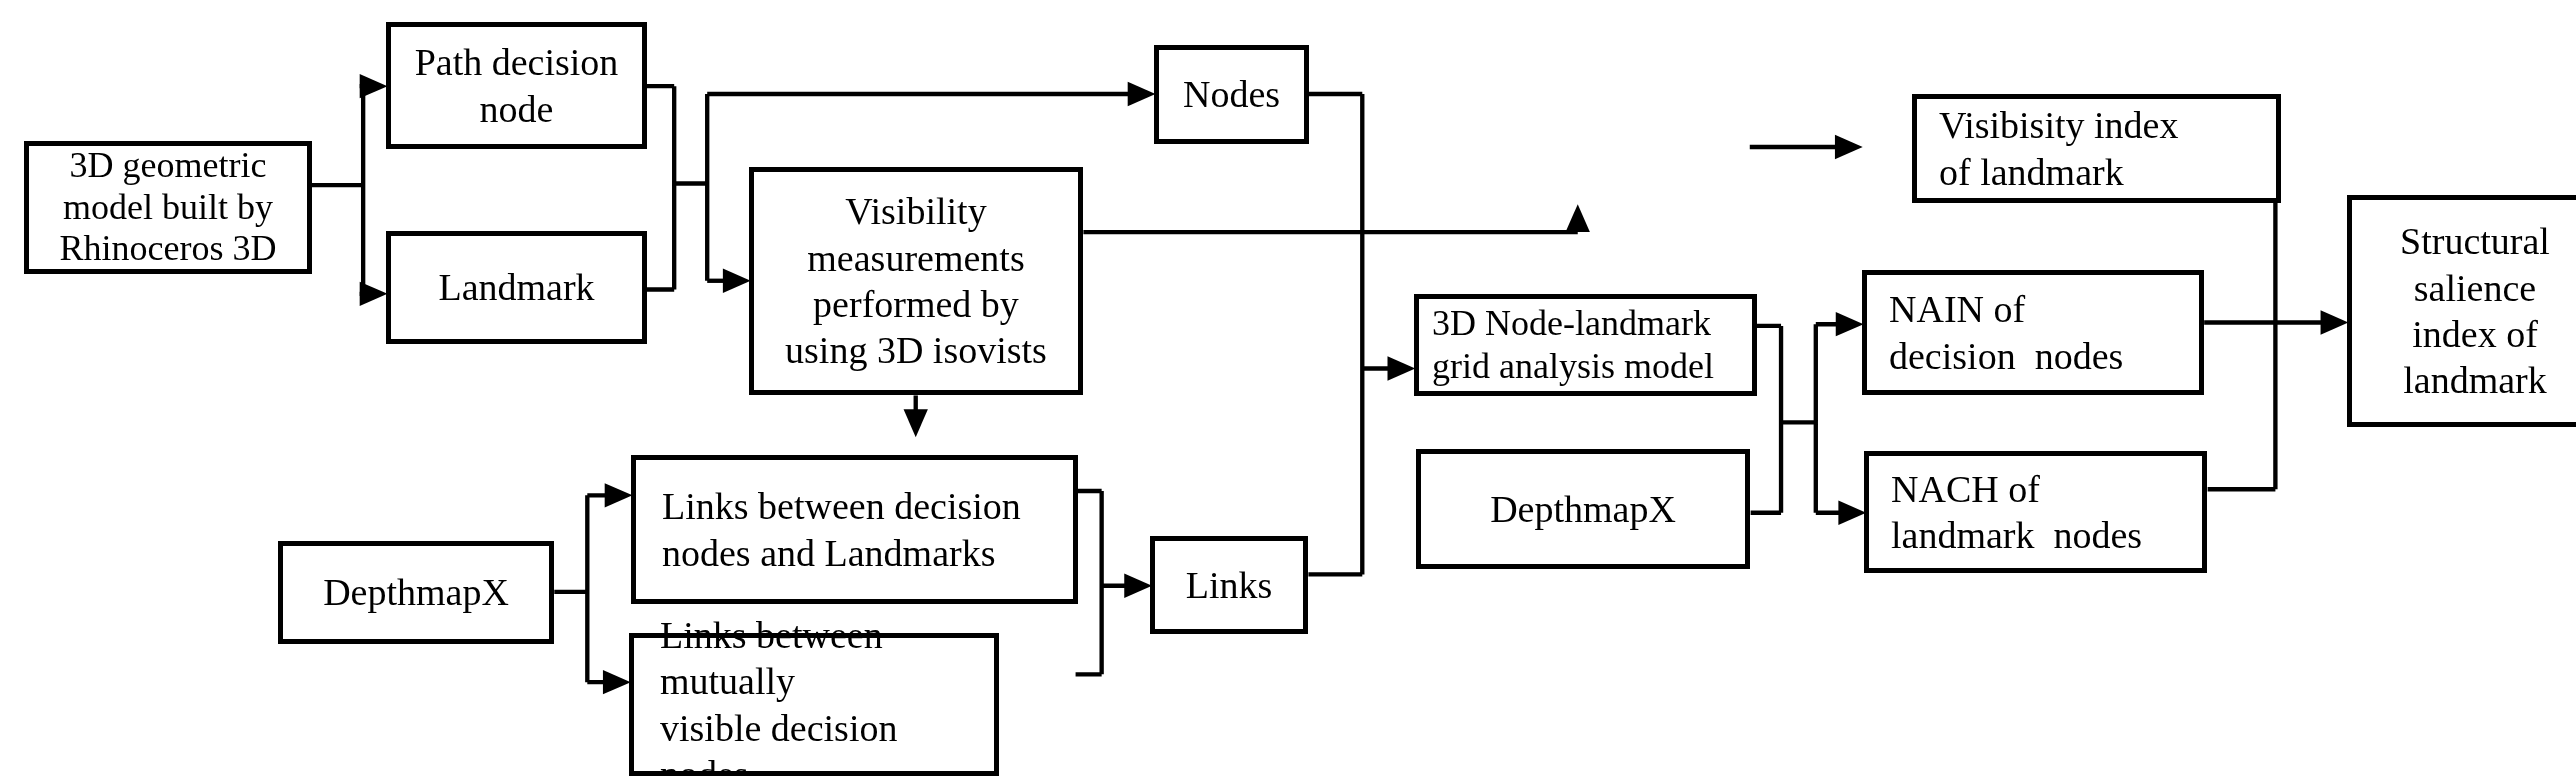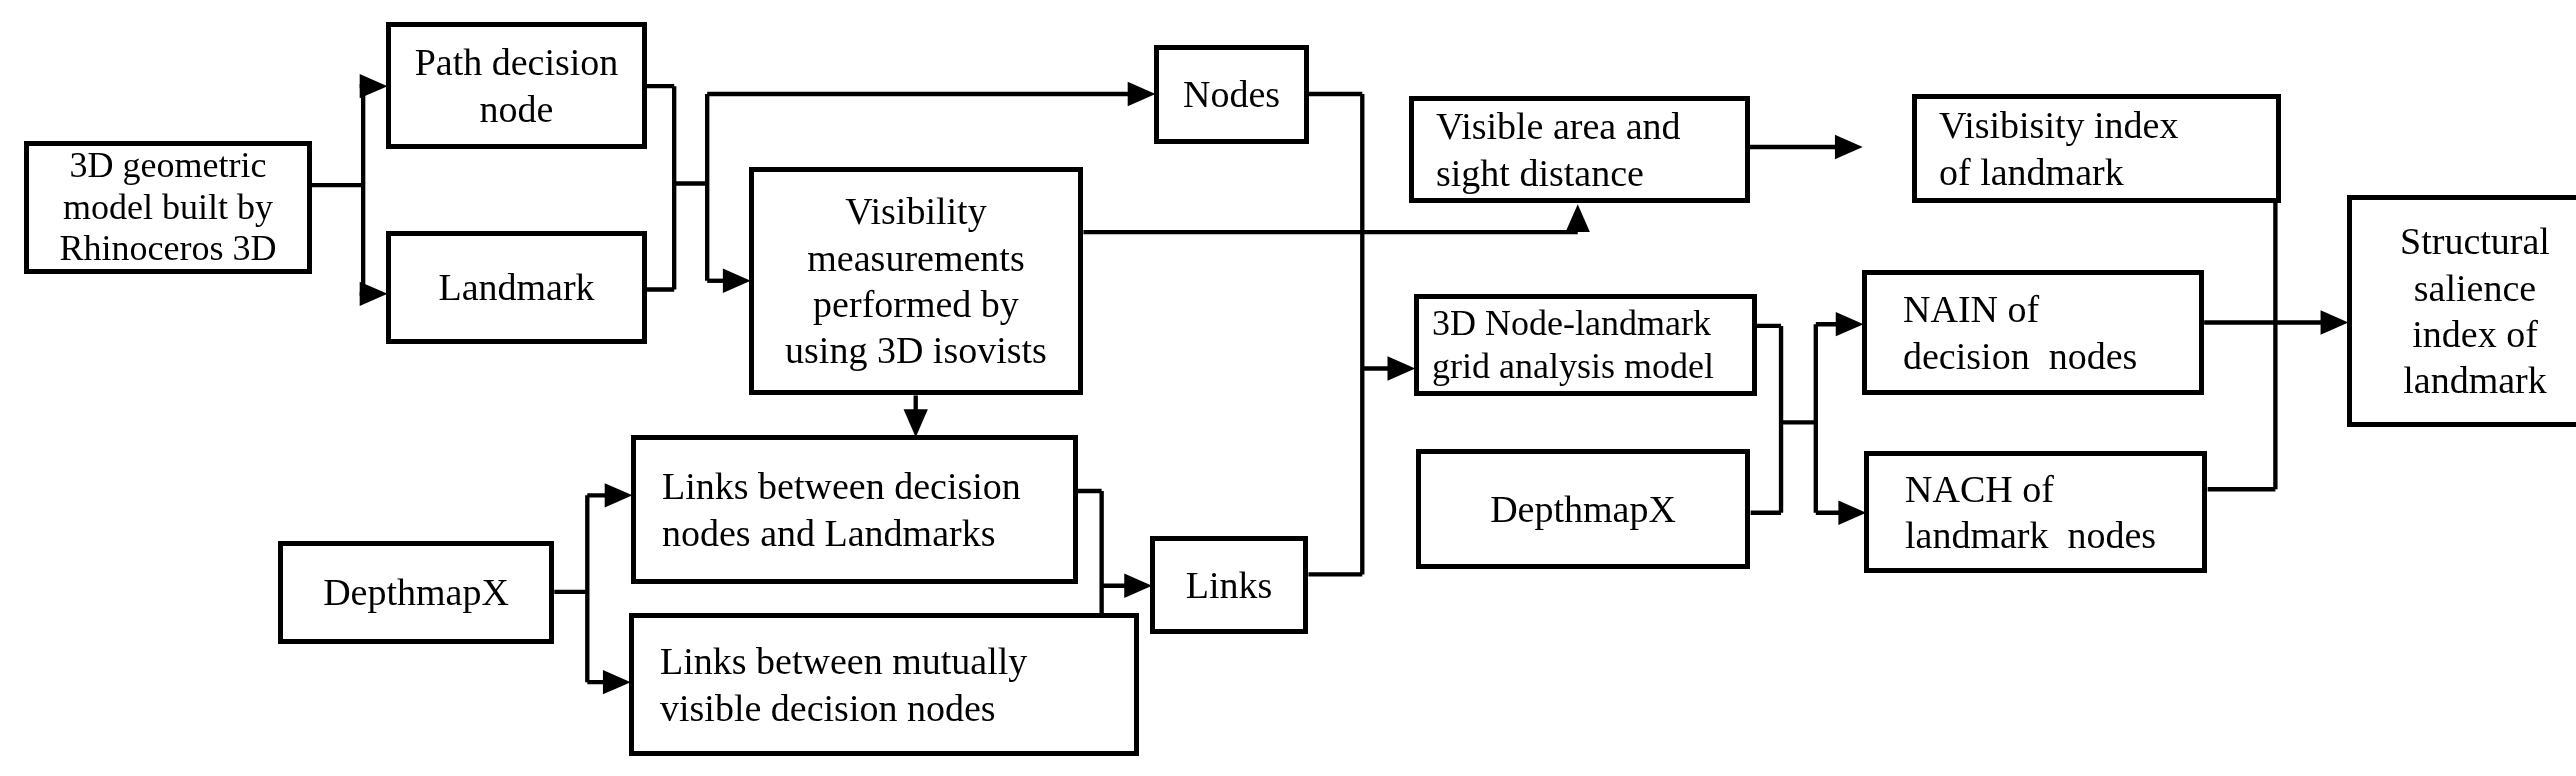--- a/index.html
+++ b/index.html
@@ -8,22 +8,22 @@
   #wires{position:absolute;left:0;top:0;width:2576px;height:777px;}
   .node{
     position:absolute;box-sizing:border-box;background:#ffffff;border:5.2px solid #000000;
     display:flex;align-items:center;color:#000000;font-size:38px;line-height:1.22;
   }
   .node .lbl{white-space:pre-wrap;display:block;width:100%;}
   .c{justify-content:center;text-align:center;}
   .l{justify-content:flex-start;text-align:left;}
   .pad15{padding-left:13px;padding-right:0;}
   .pad25{padding-left:22px;padding-right:3.5px;}
-  .pad30{padding-left:26px;padding-right:2px;}
-  .pad40{padding-left:36px;padding-right:3.5px;}
+  .pad30{padding-left:26px;padding-right:2px;margin-top:20px;}
+  .pad40{padding-left:22px;padding-right:3.5px;}
   .fs41{font-size:36px;line-height:1.20;}
   .fs42{font-size:36px;line-height:1.15;}
 </style>
 </head>
 <body>
 
 <div id="canvas">
 
   <svg id="wires" viewBox="0 0 2965 894" xmlns="http://www.w3.org/2000/svg">
     <g stroke="#000000" stroke-width="5" fill="none">
@@ -86,33 +86,29 @@
 
   <div class="node c" style="left:278px;top:541px;width:276px;height:103px">
     <span class="lbl">DepthmapX</span>
   </div>
 
   <div class="node l pad30" style="left:631px;top:435px;width:447px;height:149px">
     <span class="lbl">Links between decision
 nodes and Landmarks</span>
   </div>
 
-  <div class="node l pad30" style="left:629px;top:613px;width:510px;height:143px">
+  <div class="node l pad30" style="left:629px;top:613px;width:370px;height:143px">
     <span class="lbl">Links between mutually
 visible decision nodes</span>
   </div>
 
   <div class="node c" style="left:1150px;top:536px;width:158px;height:98px">
     <span class="lbl">Links</span>
   </div>
 
-  <div class="node l pad25" style="left:1409px;top:96px;width:341px;height:107px">
-    <span class="lbl">Visible area and
-sight distance</span>
-  </div>
 
   <div class="node l pad15 fs41" style="left:1414px;top:294px;width:343px;height:102px">
     <span class="lbl">3D Node-landmark
 grid analysis model</span>
   </div>
 
   <div class="node c" style="left:1416px;top:449px;width:334px;height:120px">
     <span class="lbl">DepthmapX</span>
   </div>
 

